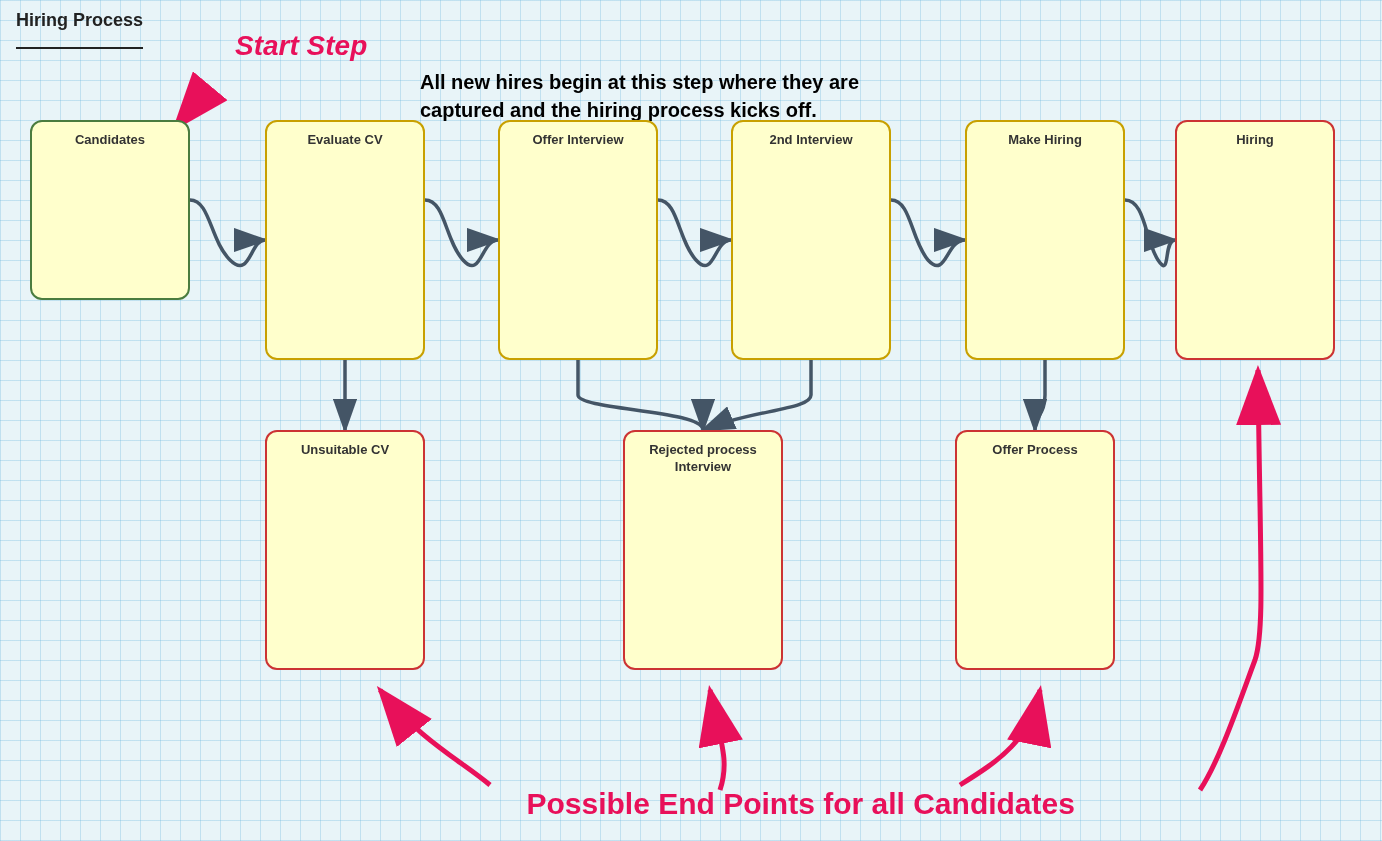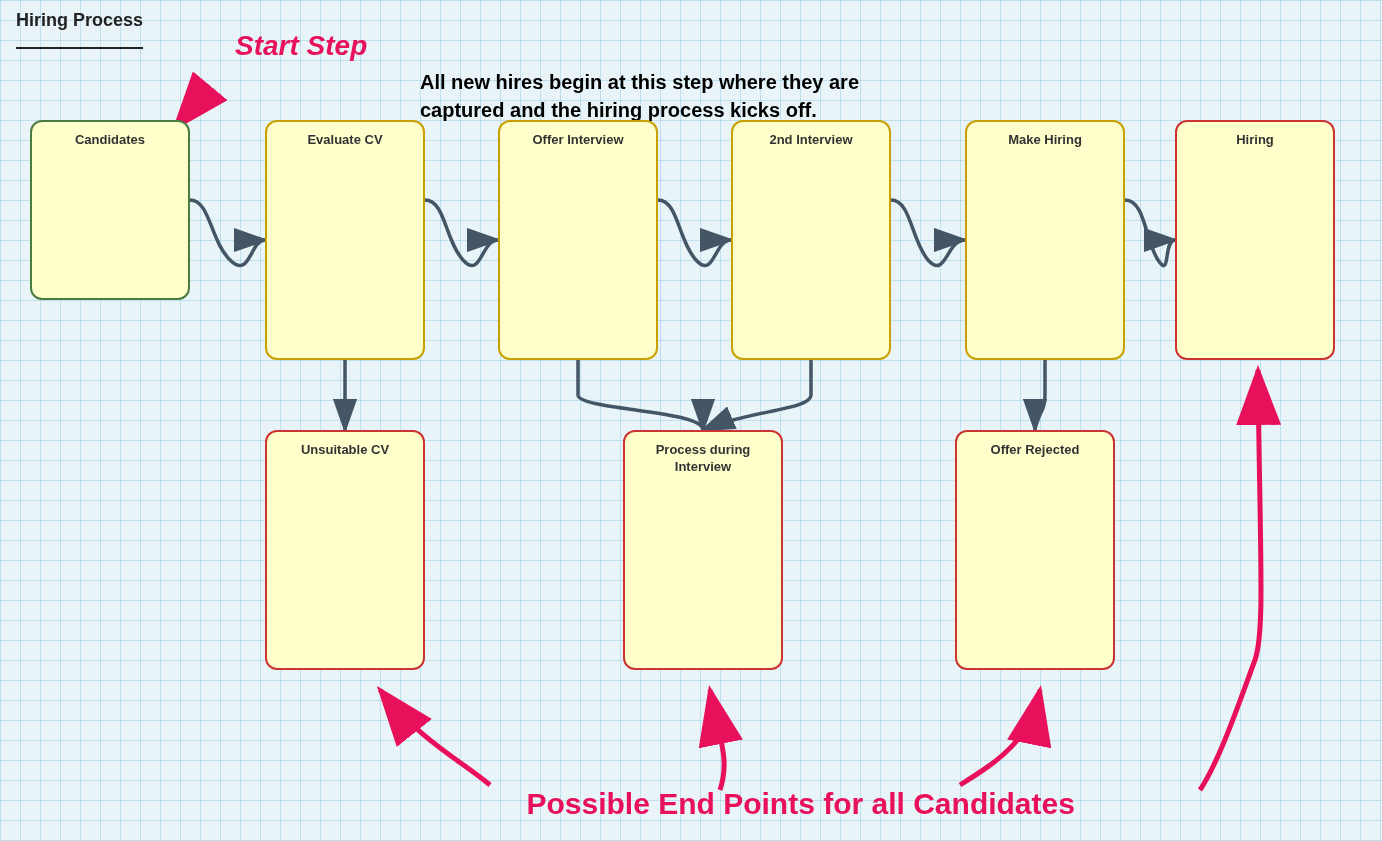--- a/index.html
+++ b/index.html
@@ -163,20 +163,20 @@
 
 <div class="node node-red" style="left:1175px; top:120px; width:160px; height:240px;">
   <span>Hiring</span>
 </div>
 
 <div class="node node-red" style="left:265px; top:430px; width:160px; height:240px;">
   <span>Unsuitable CV</span>
 </div>
 
 <div class="node node-red" style="left:623px; top:430px; width:160px; height:240px;">
-  <span style="padding: 0 8px; line-height: 1.3;">Process during Interview</span>
+  <span style="padding: 0 8px; line-height: 1.3;">Rejected process Interview</span>
 </div>
 
 <div class="node node-red" style="left:955px; top:430px; width:160px; height:240px;">
-  <span>Offer Rejected</span>
+  <span>Offer Process</span>
 </div>
 
 <div class="annotation-end-points">Possible End Points for all Candidates</div>
 
 </body></html>

